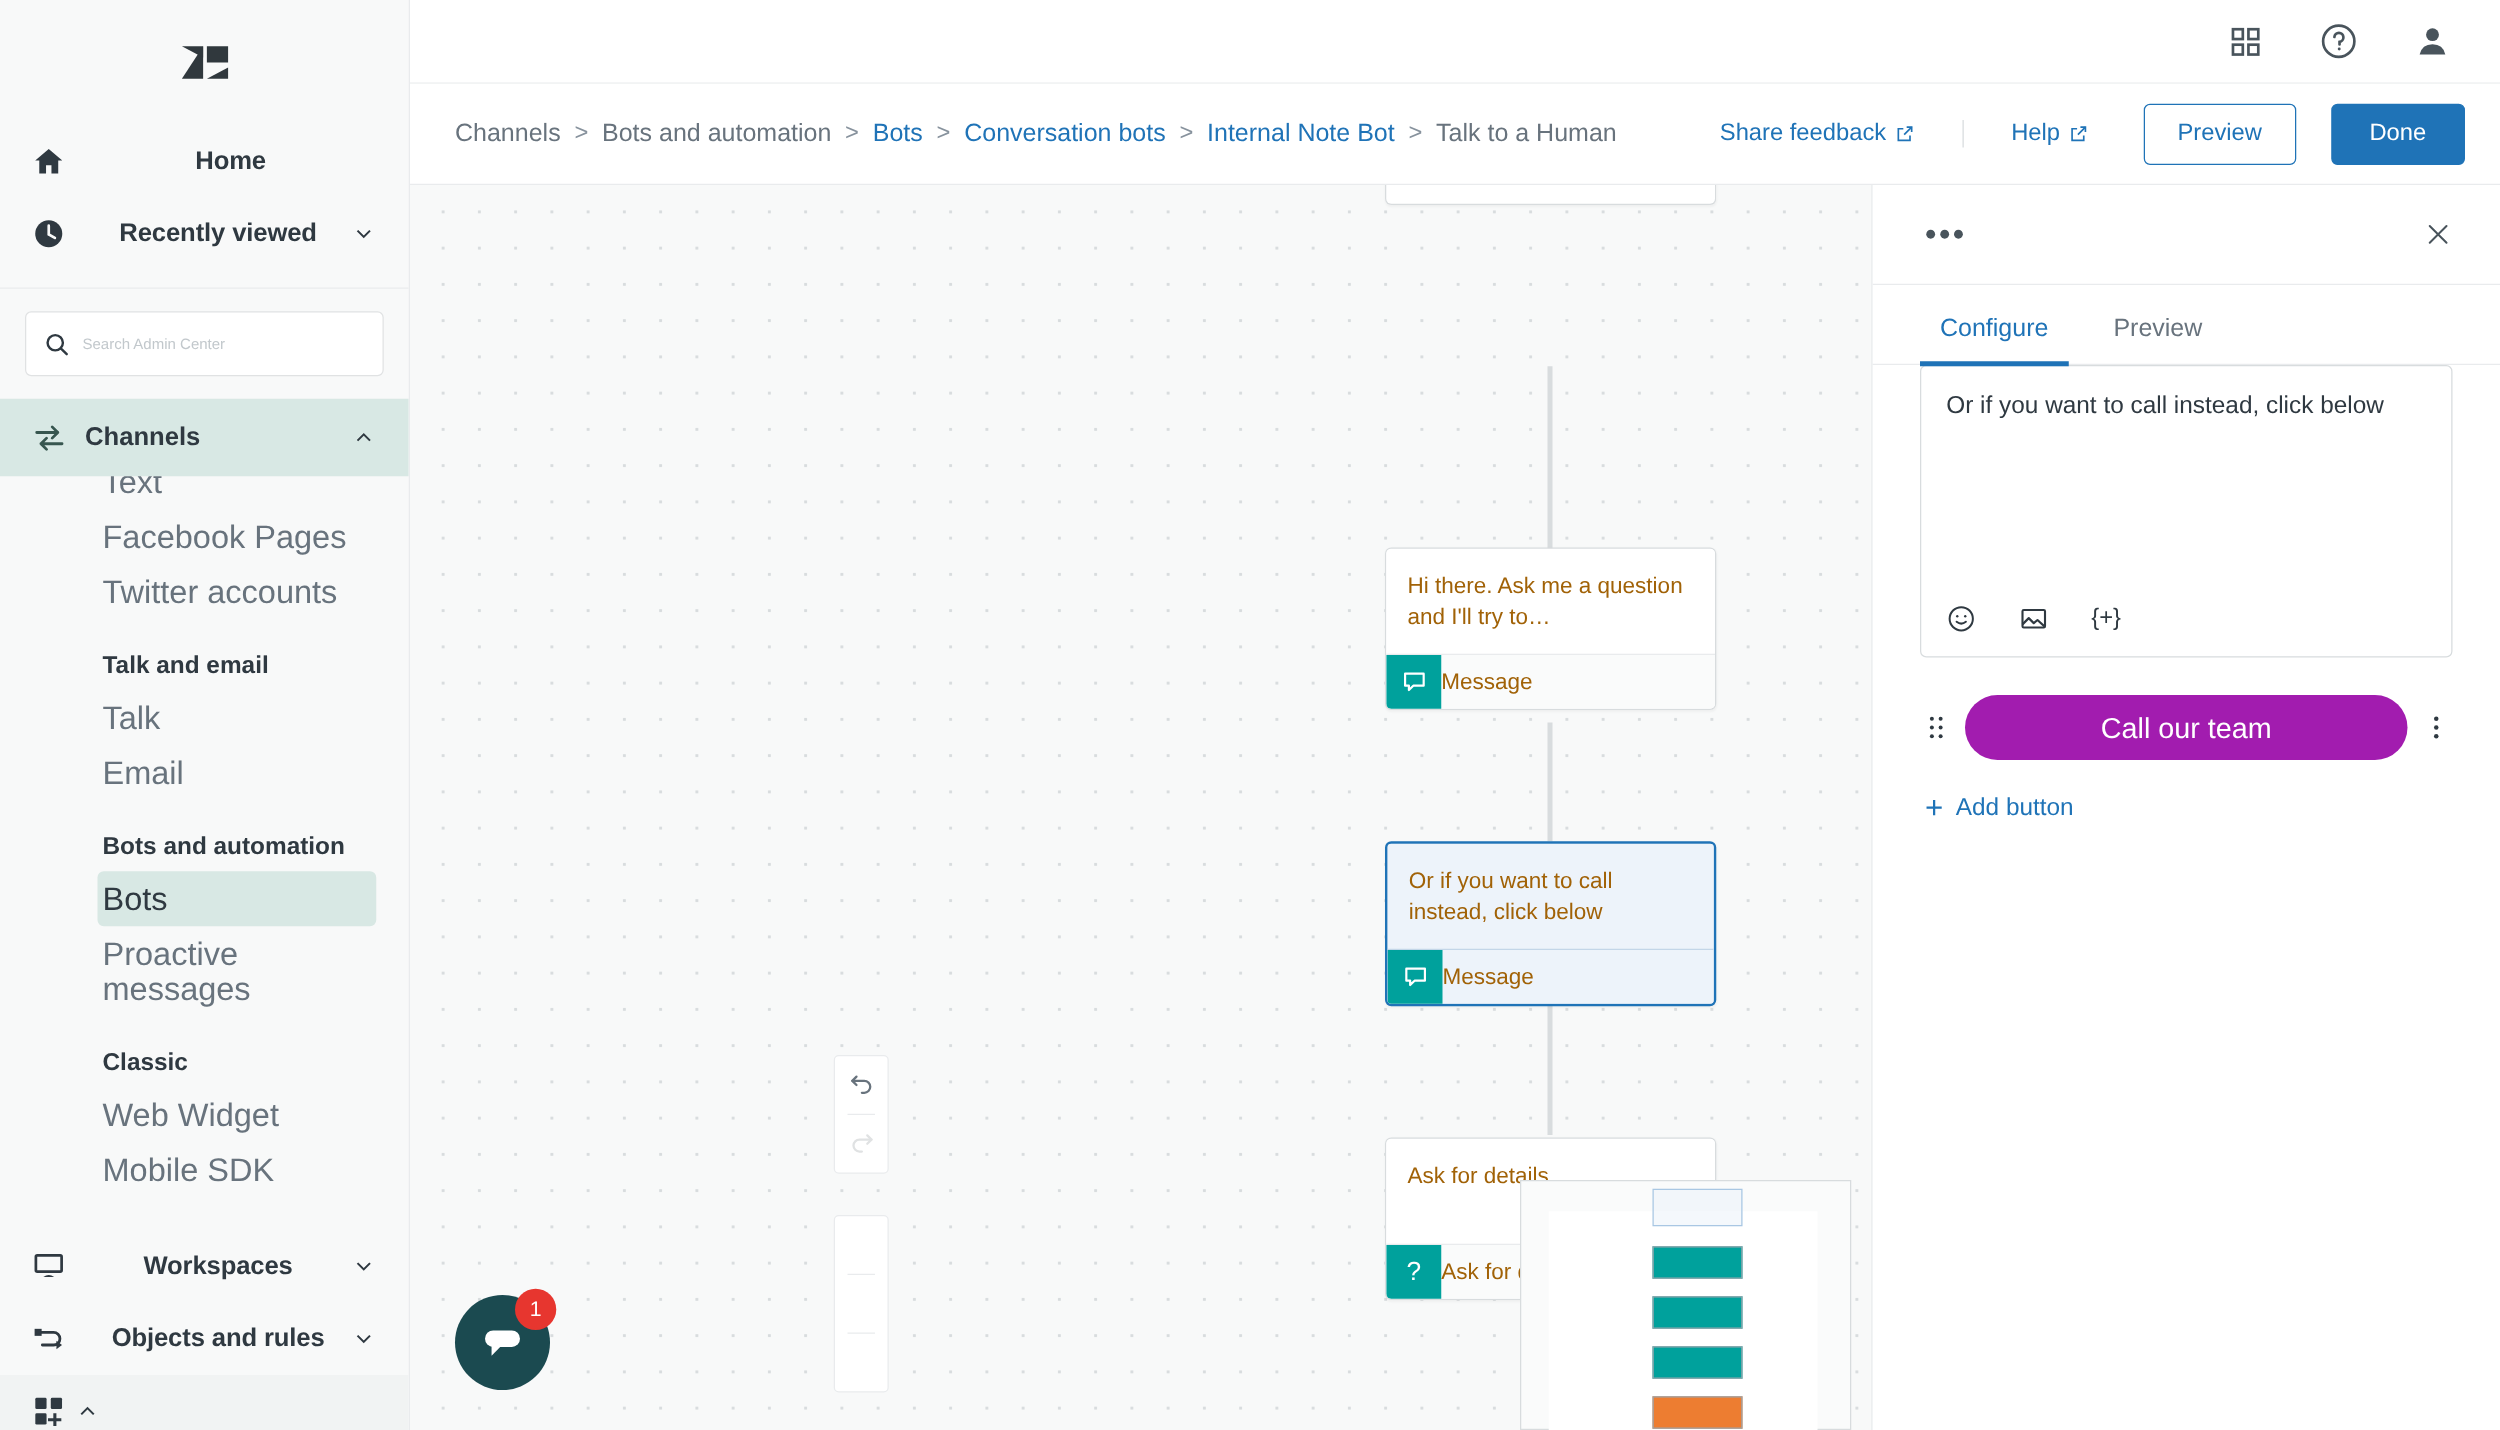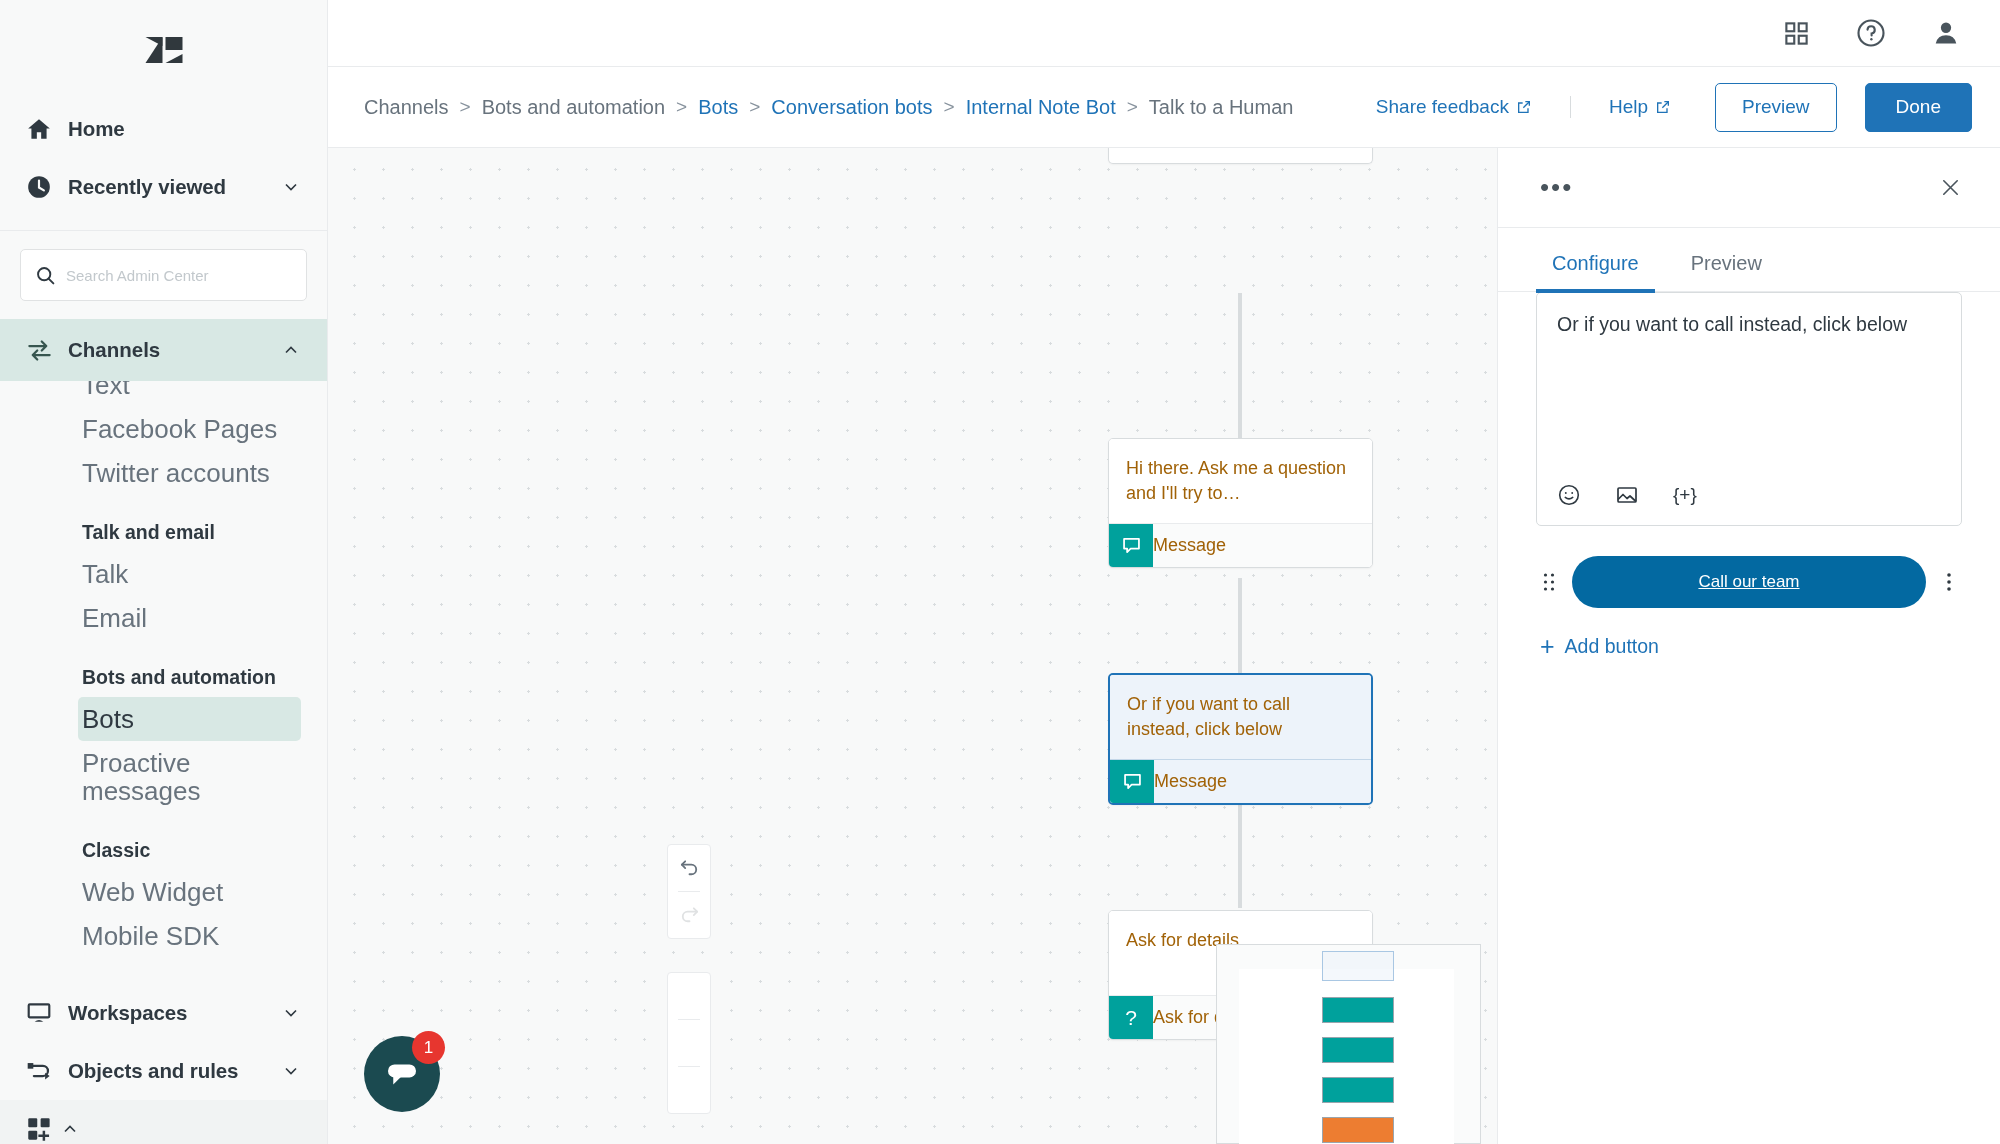--- a/index.html
+++ b/index.html
@@ -19,20 +19,21 @@
     flex: 0 0 328px;
     overflow: hidden;
   }
   .zd-logo-wrap { height: 100px; display: flex; align-items: center; justify-content: center; }
 
   .nav-top { padding: 0 0 10px 0; }
   .nav-row {
     display: flex; align-items: center;
     height: 58px; padding: 0 26px;
     cursor: pointer;
+    text-align: center;
   }
   .nav-row .nv-icon {
     width: 34px; flex: 0 0 34px; display: flex; align-items: center;
     color: #2f3941;
   }
   .nav-row .nv-label {
     font-size: 20.5px; color: #2f3941; font-weight: 700;
     letter-spacing: -0.1px; flex: 1; margin-left: 8px;
   }
   .nav-row .nv-chev { color: #2f3941; display: flex; align-items: center; }
@@ -41,21 +42,21 @@
 
   .search-wrap { padding: 18px 20px 18px 20px; }
   .search-box {
     height: 52px; background: #fff;
     border: 1px solid #e0e2e3; border-radius: 5px;
     display: flex; align-items: center; padding: 0 14px;
   }
   .search-box .s-icon { color: #2f3941; display:flex; margin-right: 10px; }
   .search-box input {
     border: none; outline: none; background: transparent;
-    font-size: 15px; color: #2f3941; width: 100%;
+    font-size: 12px; color: #2f3941; width: 100%;
     font-family: "Liberation Sans", sans-serif;
   }
   .search-box input::placeholder { color: #c2c8cc; }
 
   .nav-section-active {
     background: #d8e8e4;
     display: flex; align-items: center;
     height: 62px; padding: 0 26px; cursor: pointer;
   }
   .nav-section-active .nv-icon { width:34px; flex:0 0 34px; display:flex; align-items:center; color:#2f3941; }
@@ -241,23 +242,23 @@
     padding: 18px 20px 0 20px;
   }
   .msg-text { font-size: 19.5px; color: #2f3941; flex: 1; line-height: 26px; }
   .msg-tools { display: flex; align-items: center; gap: 34px; padding-bottom: 18px; color: #2f3941; }
   .msg-tool { cursor: pointer; display: flex; align-items: center; }
   .msg-tool.txt { font-size: 19px; color: #2f3941; }
 
   .btn-row { display: flex; align-items: center; margin-top: 30px; }
   .drag-handle { width: 26px; display:flex; justify-content:center; cursor: grab; }
   .pill {
-    flex: 1; height: 52px; border-radius: 26px; background: #0369a1;
-    color: #fff; font-size: 17px; display:flex; align-items:center;
-    justify-content:center; cursor:pointer; margin: 0 10px; text-decoration: underline;
+    flex: 1; height: 52px; border-radius: 26px; background: #a21caf;
+    color: #fff; font-size: 23px; display:flex; align-items:center;
+    justify-content:center; cursor:pointer; margin: 0 10px;
   }
   .kebab { width: 26px; display:flex; justify-content:center; cursor:pointer; }
   .add-btn {
     display: flex; align-items: center; gap: 10px;
     color: #1f73b7; font-size: 19.5px; margin-top: 26px;
     margin-left: 4px; cursor: pointer;
   }
 </style>
 </head>
 <body>

